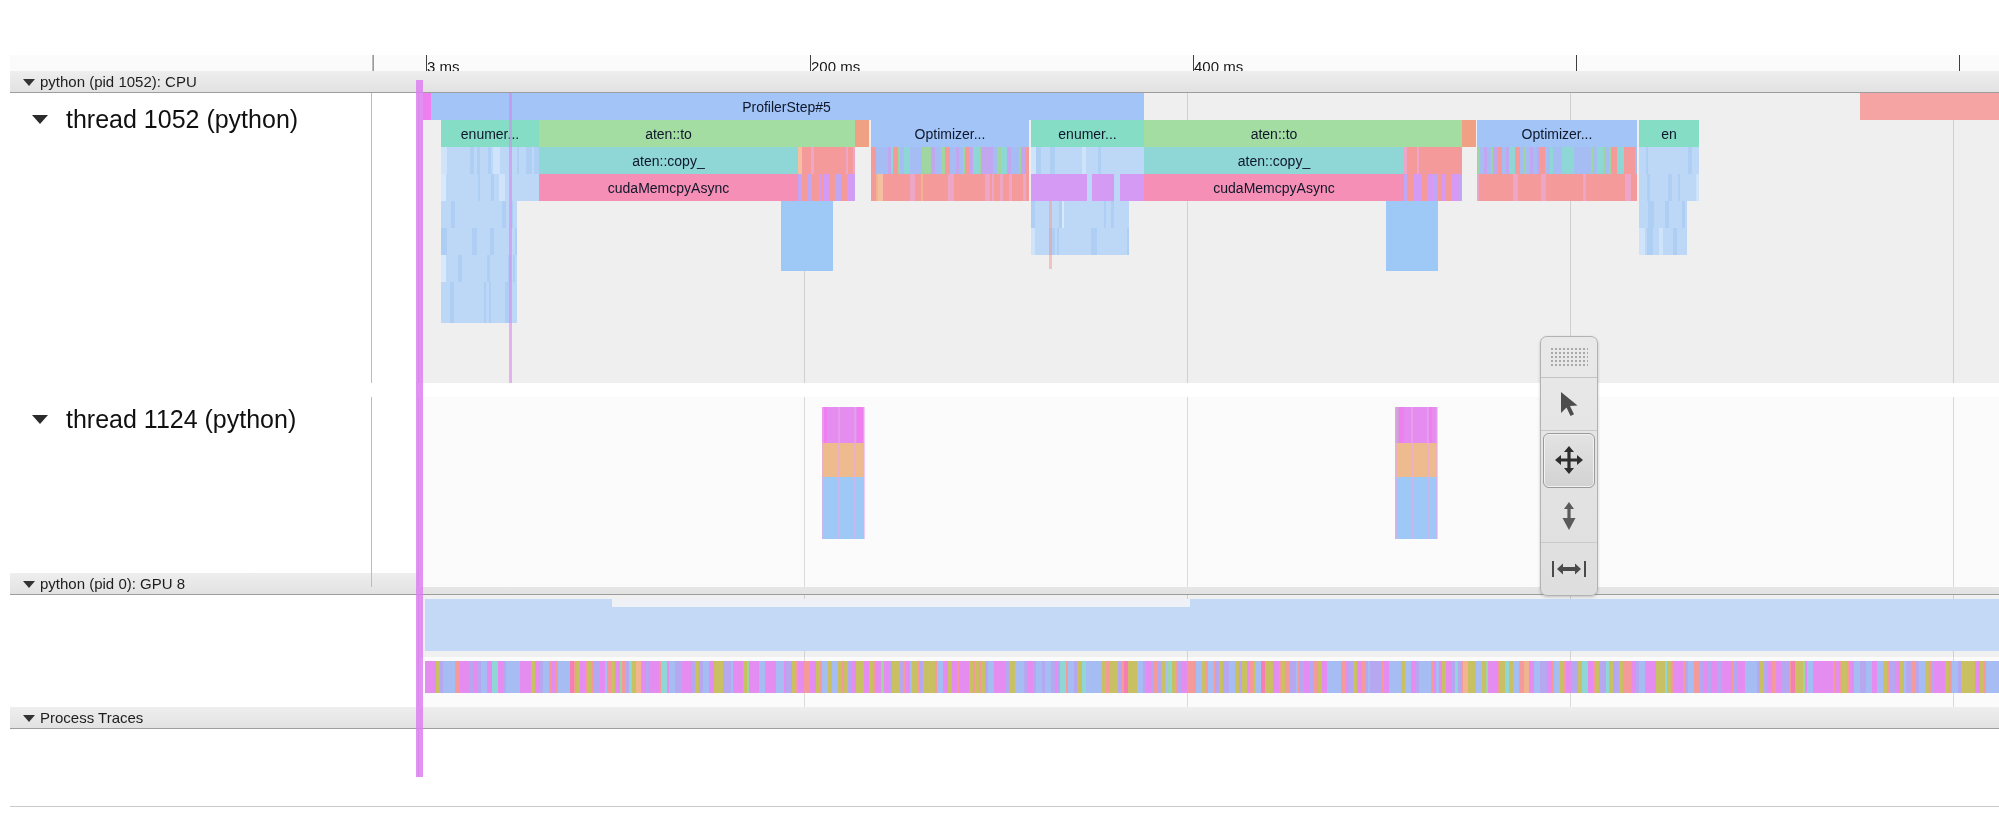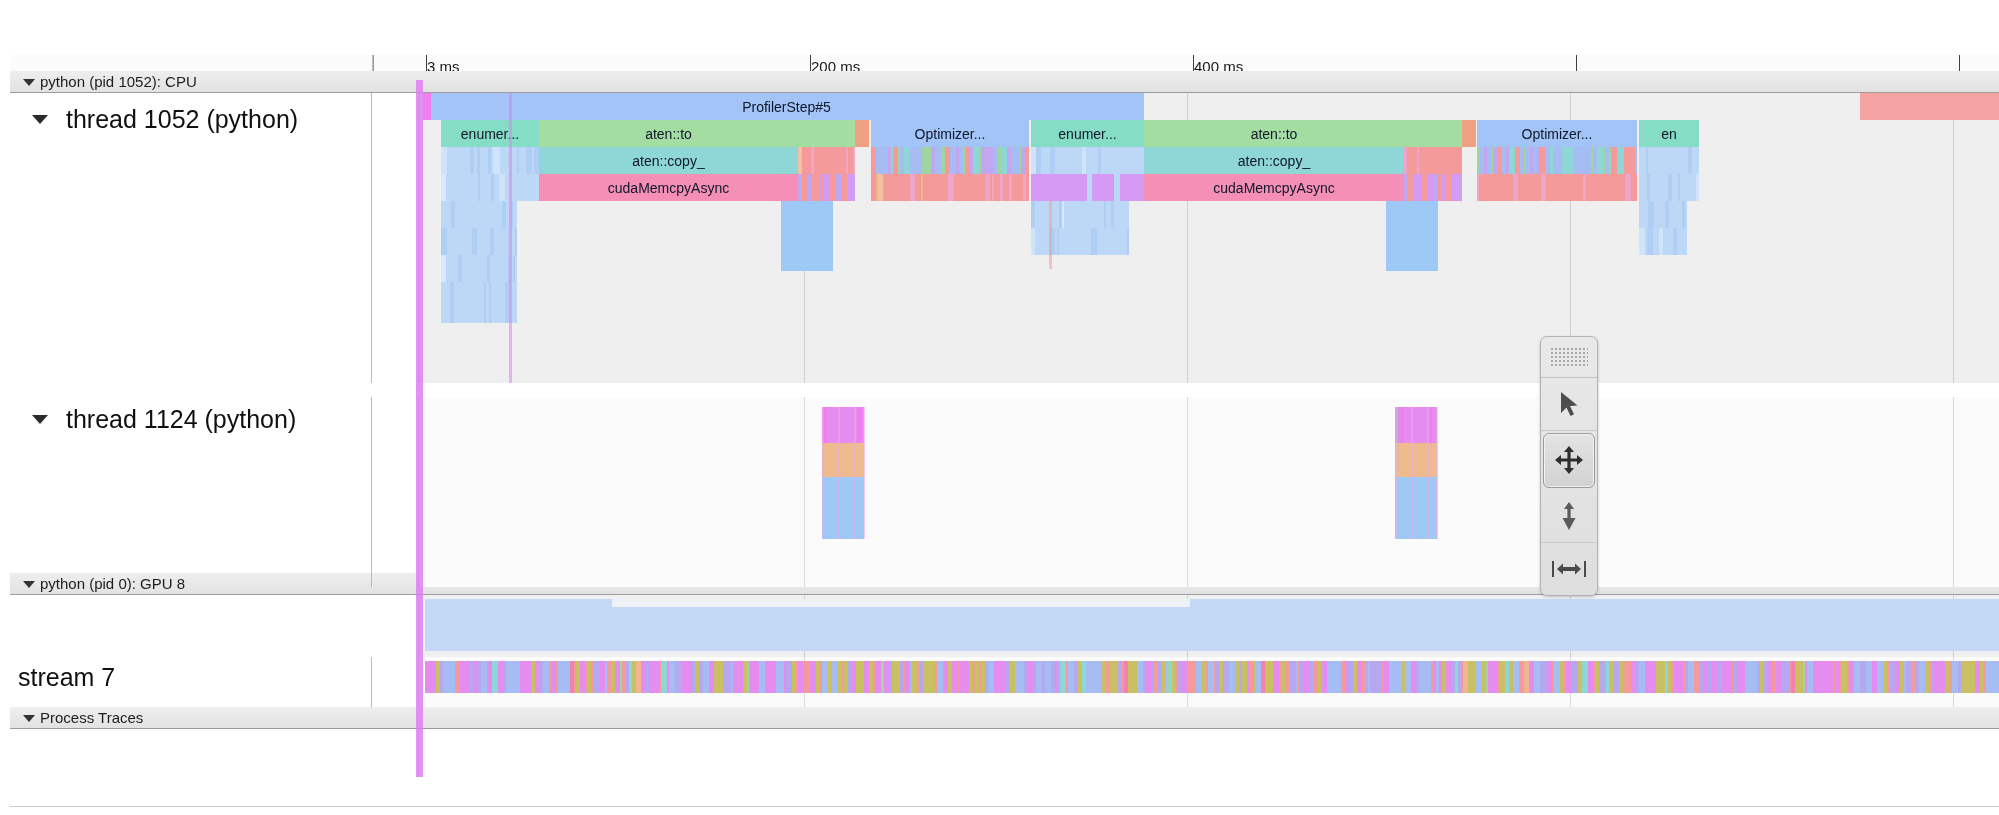--- a/index.html
+++ b/index.html
@@ -785,23 +785,20 @@
         <div class="canvas" style="background:#f0f0f0">
           <div class="vgrid" style="left: 385px;"></div>
           <div class="vgrid" style="left: 768px;"></div>
           <div class="vgrid" style="left: 1151px;"></div>
           <div class="vgrid" style="left: 1534px;"></div>
           <div style="position: absolute; left: 6px; top: 4px; width: 1584px; height: 52px; background: rgb(195, 217, 245);"></div>
           <div style="position: absolute; left: 193px; top: 4px; width: 578px; height: 8px; background: rgb(238, 242, 247);"></div>
         </div>
       </div>
       <div class="track" style="top: 657px; height: 50px;">
-        <div class="lane-left">
-          <span class="label" style="top:6px">stream 7</span>
-        </div>
         <div class="lane-gutter"></div>
         <div class="canvas" style="background:#fbfbfb">
           <div class="vgrid" style="left: 385px;"></div>
           <div class="vgrid" style="left: 768px;"></div>
           <div class="vgrid" style="left: 1151px;"></div>
           <div class="vgrid" style="left: 1534px;"></div>
           <div class="stripes" style="left: 6px; top: 4px; width: 1584px; height: 32px;">
             <div style="position: absolute; left: 0px; top: 0px; width: 5px; height: 100%; background: rgb(229, 140, 240);"></div>
             <div style="position: absolute; left: 5px; top: 0px; width: 6px; height: 100%; background: rgb(229, 140, 240);"></div>
             <div style="position: absolute; left: 11px; top: 0px; width: 4px; height: 100%; background: rgb(201, 192, 99);"></div>

